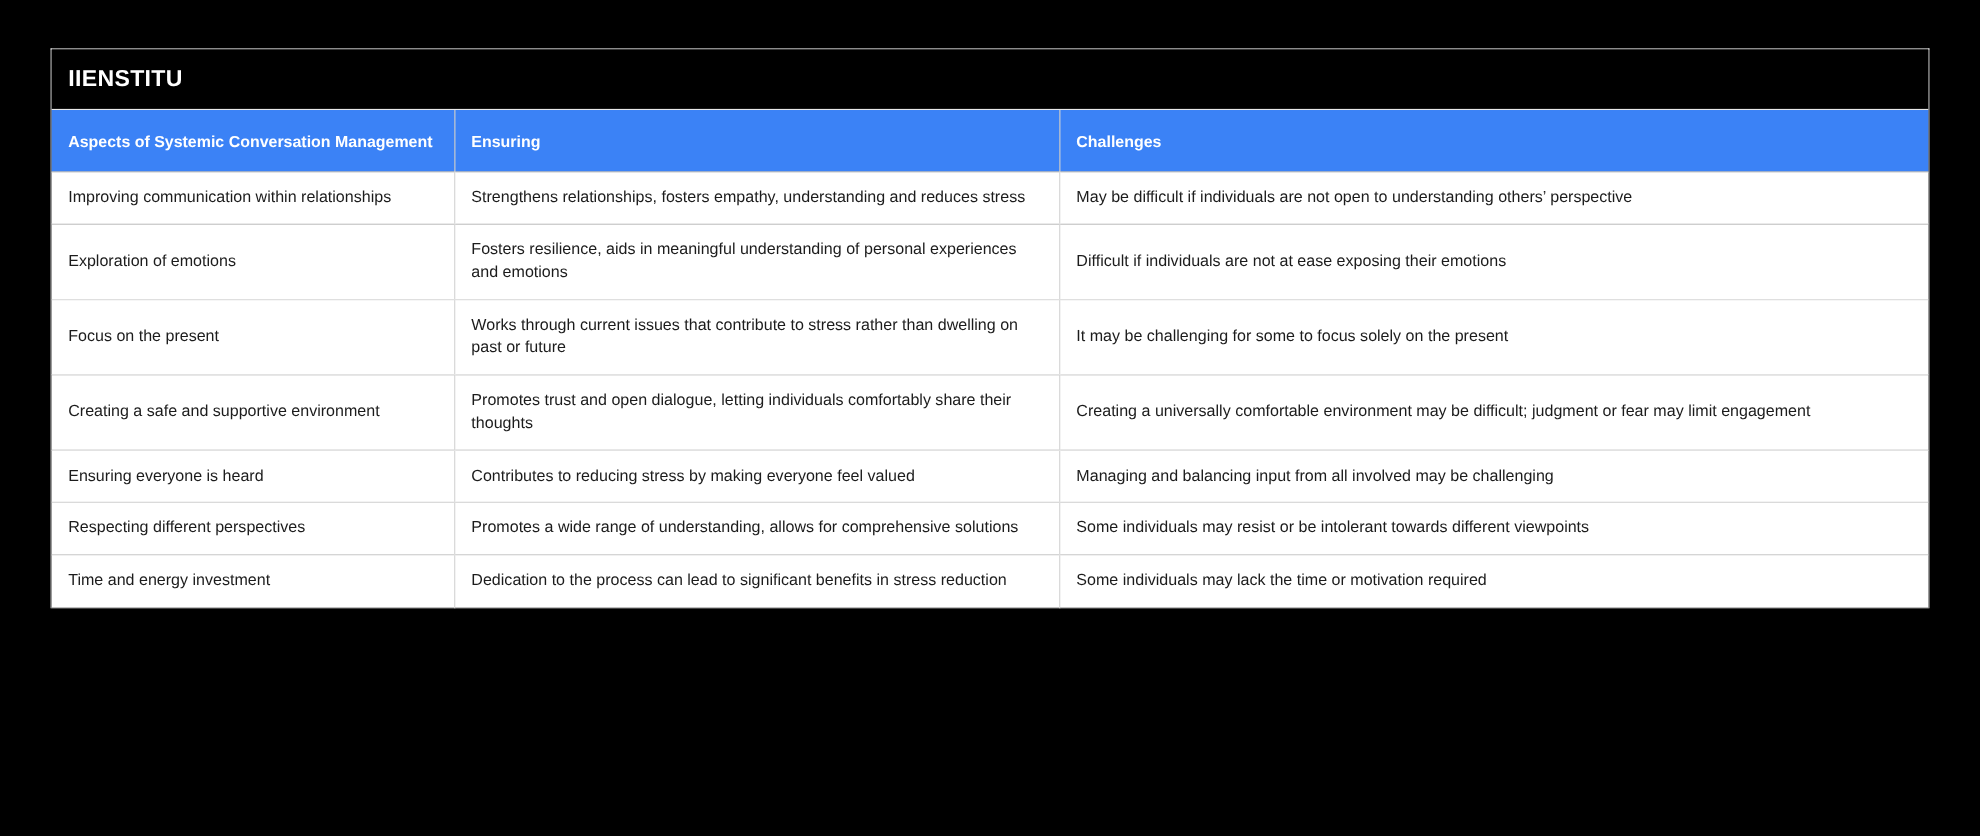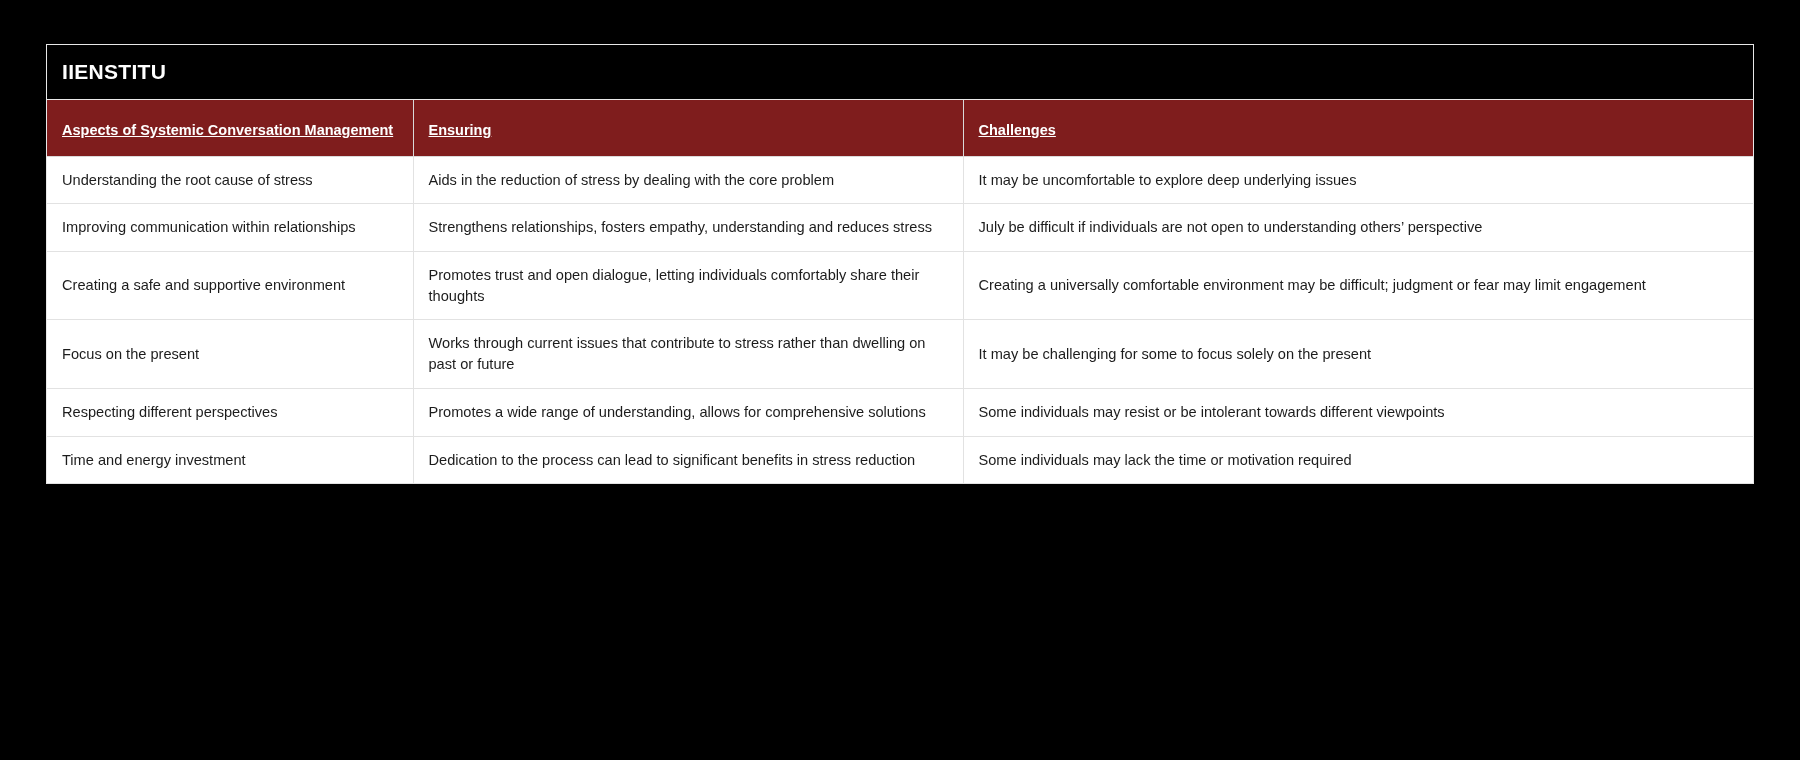--- a/index.html
+++ b/index.html
@@ -48,33 +48,32 @@
     width: 100%;
     border-collapse: collapse;
     table-layout: fixed;
     background: #000000;
   }
   table.main-table col.c1 { width: 366px; }
   table.main-table col.c2 { width: 550px; }
   table.main-table col.c3 { width: 790px; }
 
   thead th {
-    background: #7f1d1d;
+    background: #3b82f6;
     color: #ffffff;
     font-size: 14.5px;
     font-weight: bold;
     text-align: left;
     vertical-align: middle;
     padding: 14px 15px 8px 15px;
     line-height: 1.32;
     border-right: 1px solid #d9d9d9;
     border-bottom: 1px solid #d9d9d9;
     height: 56px;
     box-sizing: border-box;
-    text-decoration: underline;
   }
   thead th:last-child { border-right: none; }
 
   tbody td {
     background: #ffffff;
     color: #1c1c1c;
     font-size: 14.6px;
     font-weight: normal;
     text-align: left;
     vertical-align: middle;
@@ -105,38 +104,43 @@
       </colgroup>
       <thead>
         <tr>
           <th>Aspects of Systemic Conversation Management</th>
           <th>Ensuring</th>
           <th>Challenges</th>
         </tr>
       </thead>
       <tbody>
         <tr>
-          <td>Understanding the root cause of stress</td>
-          <td>Aids in the reduction of stress by dealing with the core problem</td>
-          <td>It may be uncomfortable to explore deep underlying issues</td>
+          <td>Improving communication within relationships</td>
+          <td>Strengthens relationships, fosters empathy, understanding and reduces stress</td>
+          <td>May be difficult if individuals are not open to understanding others’ perspective</td>
         </tr>
         <tr>
-          <td>Improving communication within relationships</td>
-          <td>Strengthens relationships, fosters empathy, understanding and reduces stress</td>
-          <td>July be difficult if individuals are not open to understanding others’ perspective</td>
+          <td>Exploration of emotions</td>
+          <td>Fosters resilience, aids in meaningful understanding of personal experiences and emotions</td>
+          <td>Difficult if individuals are not at ease exposing their emotions</td>
+        </tr>
+        <tr>
+          <td>Focus on the present</td>
+          <td>Works through current issues that contribute to stress rather than dwelling on past or future</td>
+          <td>It may be challenging for some to focus solely on the present</td>
         </tr>
         <tr>
           <td>Creating a safe and supportive environment</td>
           <td>Promotes trust and open dialogue, letting individuals comfortably share their thoughts</td>
           <td>Creating a universally comfortable environment may be difficult; judgment or fear may limit engagement</td>
         </tr>
         <tr>
-          <td>Focus on the present</td>
-          <td>Works through current issues that contribute to stress rather than dwelling on past or future</td>
-          <td>It may be challenging for some to focus solely on the present</td>
+          <td>Ensuring everyone is heard</td>
+          <td>Contributes to reducing stress by making everyone feel valued</td>
+          <td>Managing and balancing input from all involved may be challenging</td>
         </tr>
         <tr>
           <td>Respecting different perspectives</td>
           <td>Promotes a wide range of understanding, allows for comprehensive solutions</td>
           <td>Some individuals may resist or be intolerant towards different viewpoints</td>
         </tr>
         <tr>
           <td>Time and energy investment</td>
           <td>Dedication to the process can lead to significant benefits in stress reduction</td>
           <td>Some individuals may lack the time or motivation required</td>

